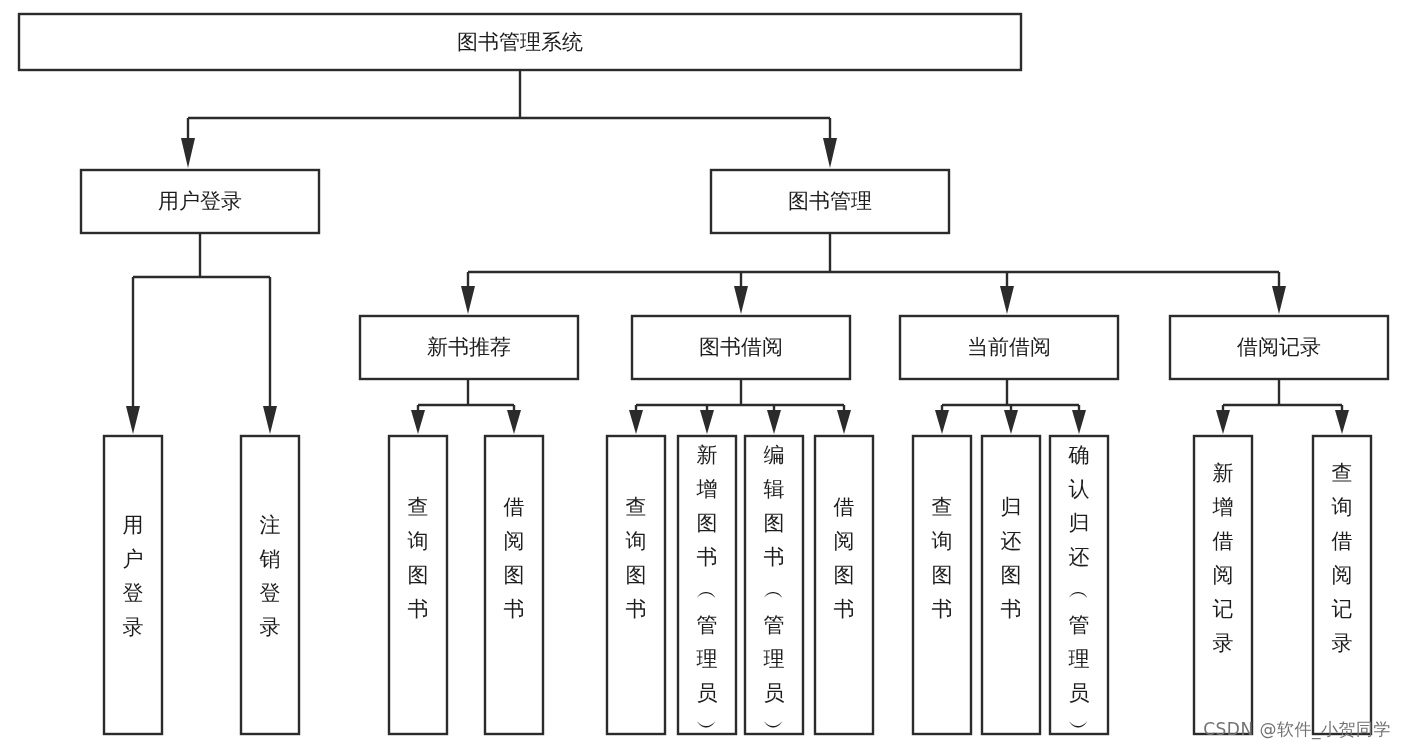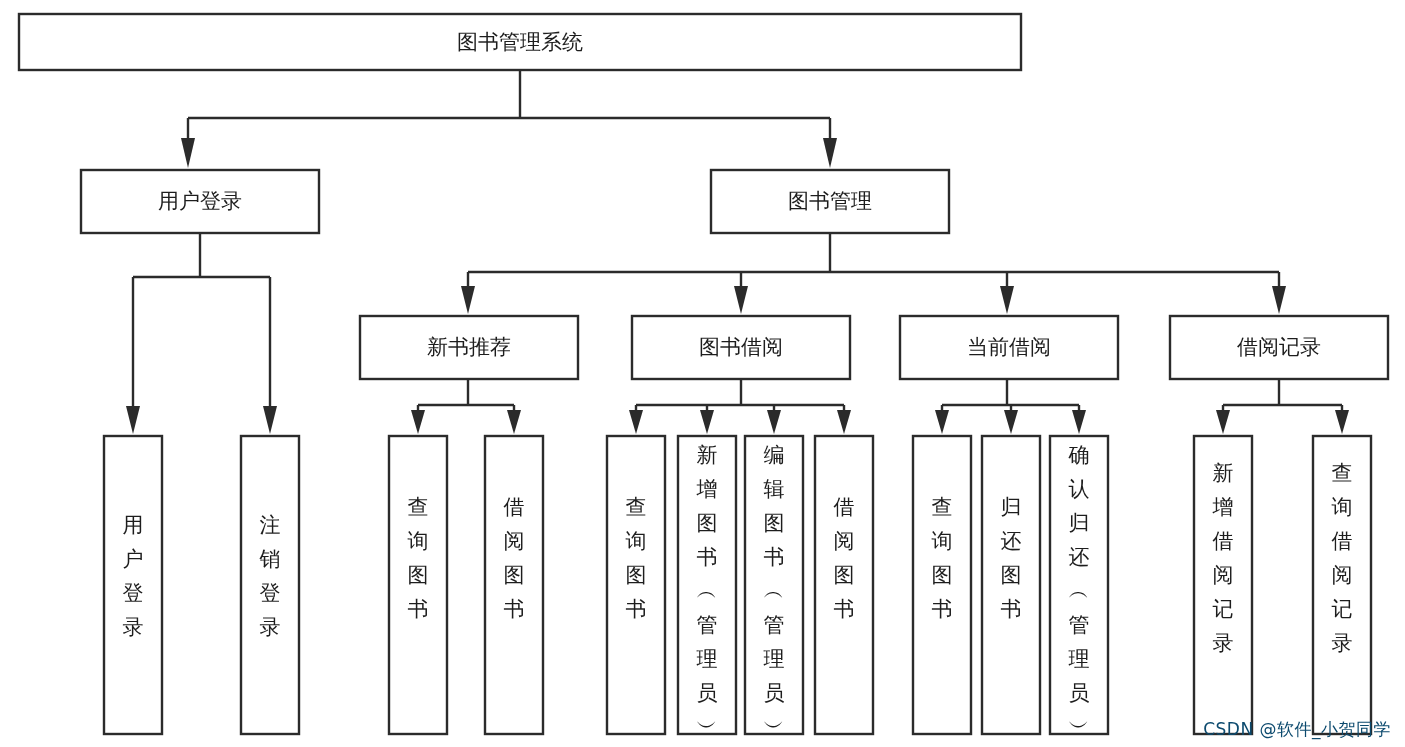--- a/index.html
+++ b/index.html
@@ -50,21 +50,21 @@
   .node-label-vert {
     fill: #1d1d1d;
     font-family: "DejaVu Sans", "Liberation Sans", sans-serif;
     font-size: 21px;
     text-anchor: middle;
   }
   .watermark {
     position: absolute;
     right: 14px;
     bottom: 6px;
-    color: #0c4a6e;
+    color: #737373;
     font-size: 17px;
     font-family: "DejaVu Sans", "Liberation Sans", sans-serif;
     letter-spacing: 0.5px;
     white-space: nowrap;
     user-select: none;
     margin-left: 20px;
   }
 </style>
 </head>
 <body>

